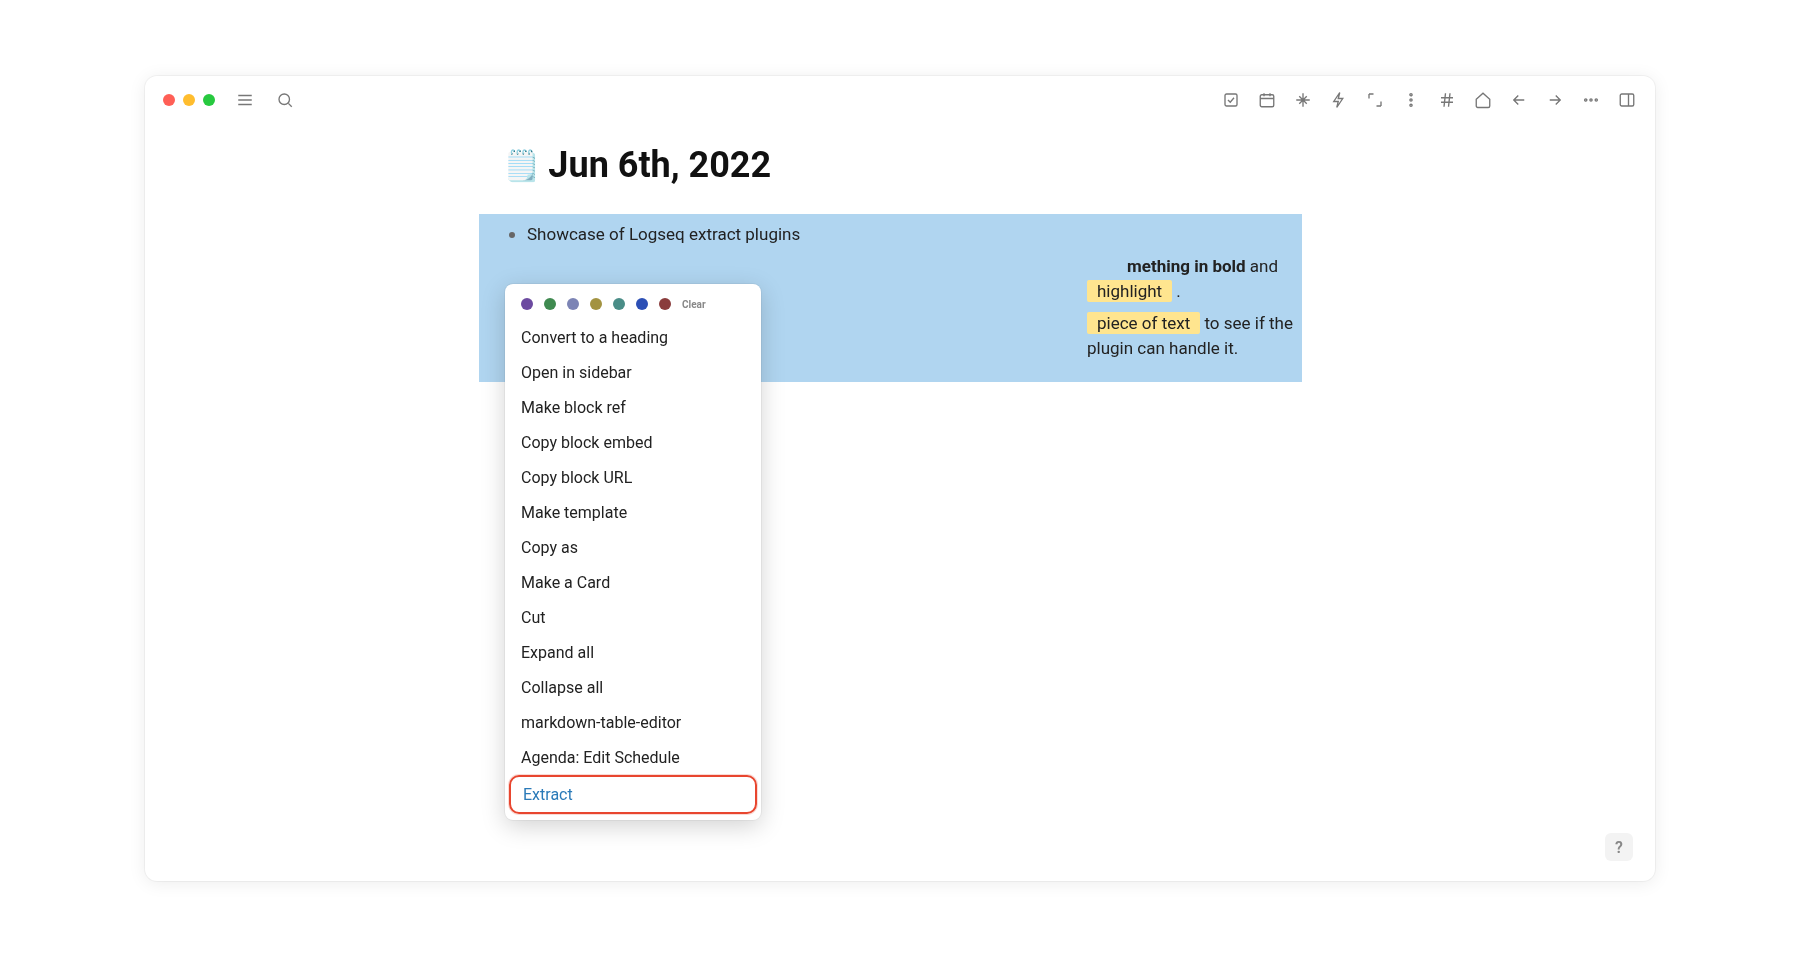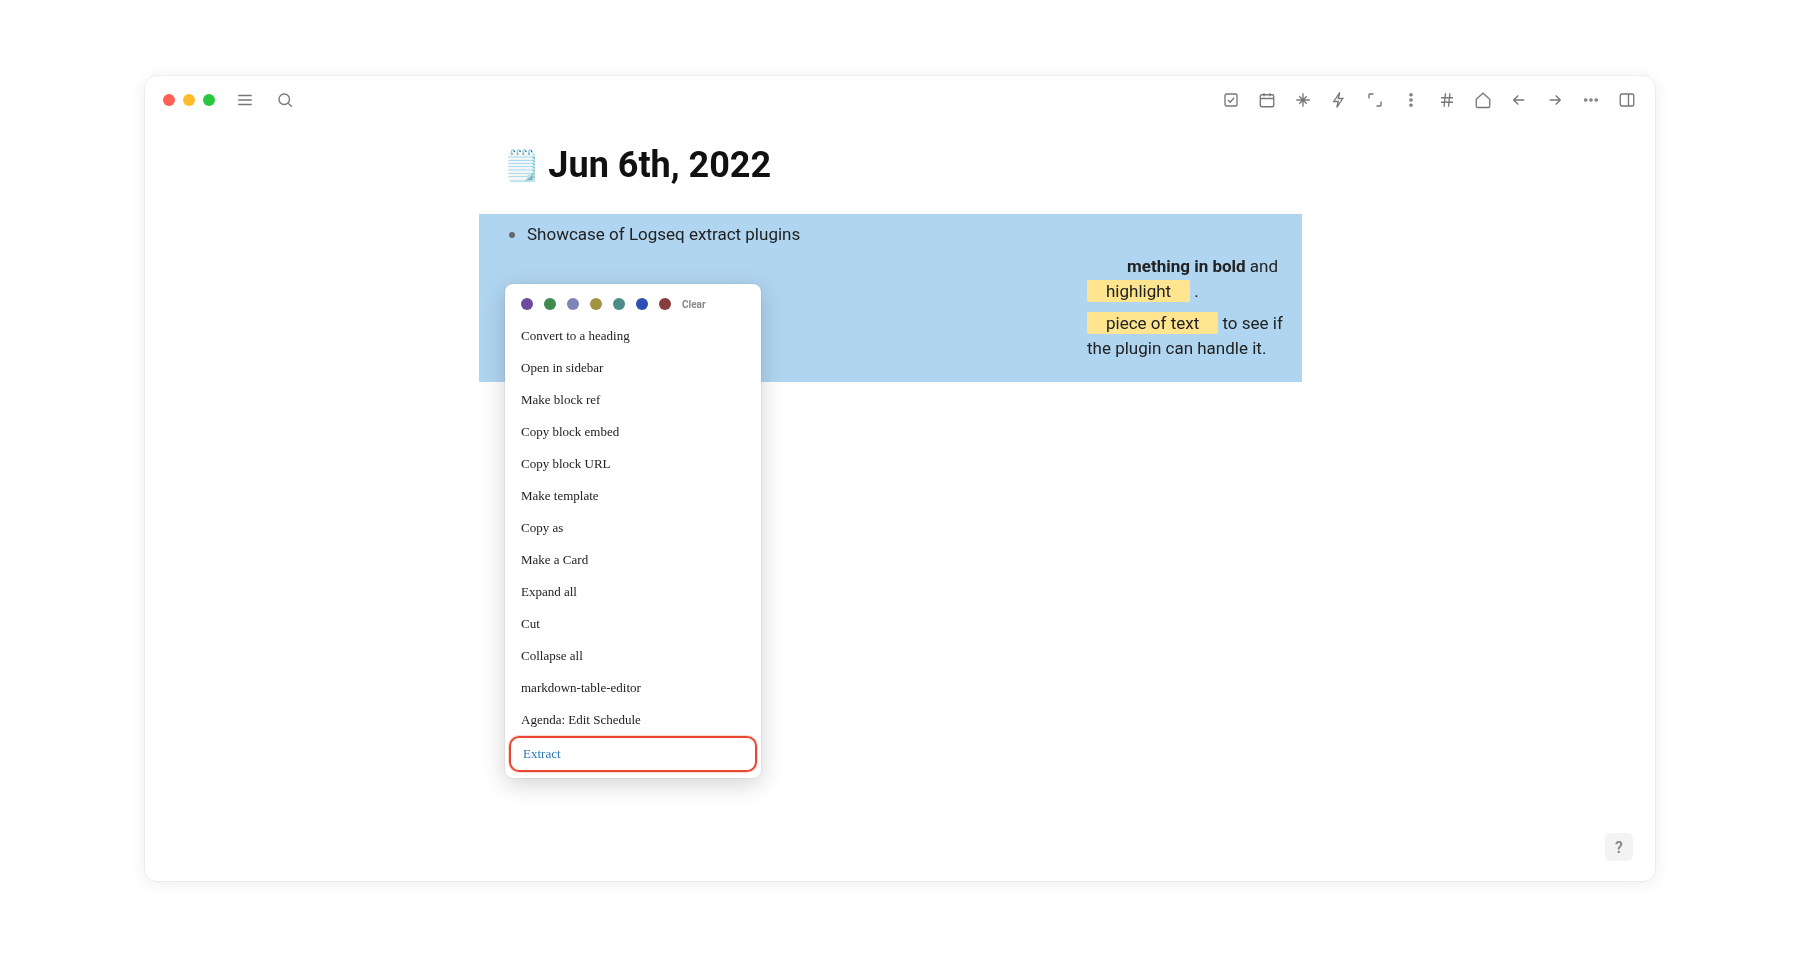--- a/index.html
+++ b/index.html
@@ -121,21 +121,21 @@
       width: 6px;
       height: 6px;
       background: #666;
       border-radius: 50%;
       margin-top: 10px;
       margin-right: 12px;
       flex-shrink: 0;
     }
     .highlight {
       background: #ffe58f;
-      padding: 1px 19px;
+      padding: 1px 10px;
       border-radius: 2px;
     }
     .bold {
       font-weight: 700;
       padding-left: 40px;
     }
     .context-menu {
       position: absolute;
       left: 360px;
       top: 160px;
@@ -159,24 +159,23 @@
       cursor: pointer;
     }
     .clear-btn {
       color: #888;
       font-size: 10px;
       cursor: pointer;
       font-weight: bold;
     }
     .menu-item {
       padding: 8px 16px;
-      font-size: 13px;
+      font-size: 16px;
       color: #222;
       cursor: pointer;
-      font-family: Liberation Serif, serif;
     }
     .menu-item.highlighted {
       color: #2a7ab8;
       border: 2.5px solid #e8462f;
       border-radius: 10px;
       margin: 0px 4px 0px 4px;
       padding: 8px 12px;
       box-shadow: 0 0 0 1px rgba(232,70,47,0.2);
     }
     .help-btn {
@@ -334,22 +333,22 @@
         <span class="clear-btn">Clear</span>
       </div>
       <div class="menu-item">Convert to a heading</div>
       <div class="menu-item">Open in sidebar</div>
       <div class="menu-item">Make block ref</div>
       <div class="menu-item">Copy block embed</div>
       <div class="menu-item">Copy block URL</div>
       <div class="menu-item">Make template</div>
       <div class="menu-item">Copy as</div>
       <div class="menu-item">Make a Card</div>
+      <div class="menu-item">Cut</div>
       <div class="menu-item">Expand all</div>
-      <div class="menu-item">Cut</div>
       <div class="menu-item">Collapse all</div>
       <div class="menu-item">markdown-table-editor</div>
       <div class="menu-item">Agenda: Edit Schedule</div>
       <div class="menu-item highlighted">Extract</div>
     </div>
   </div>
 
   <div class="help-btn">?</div>
 </div>
 

